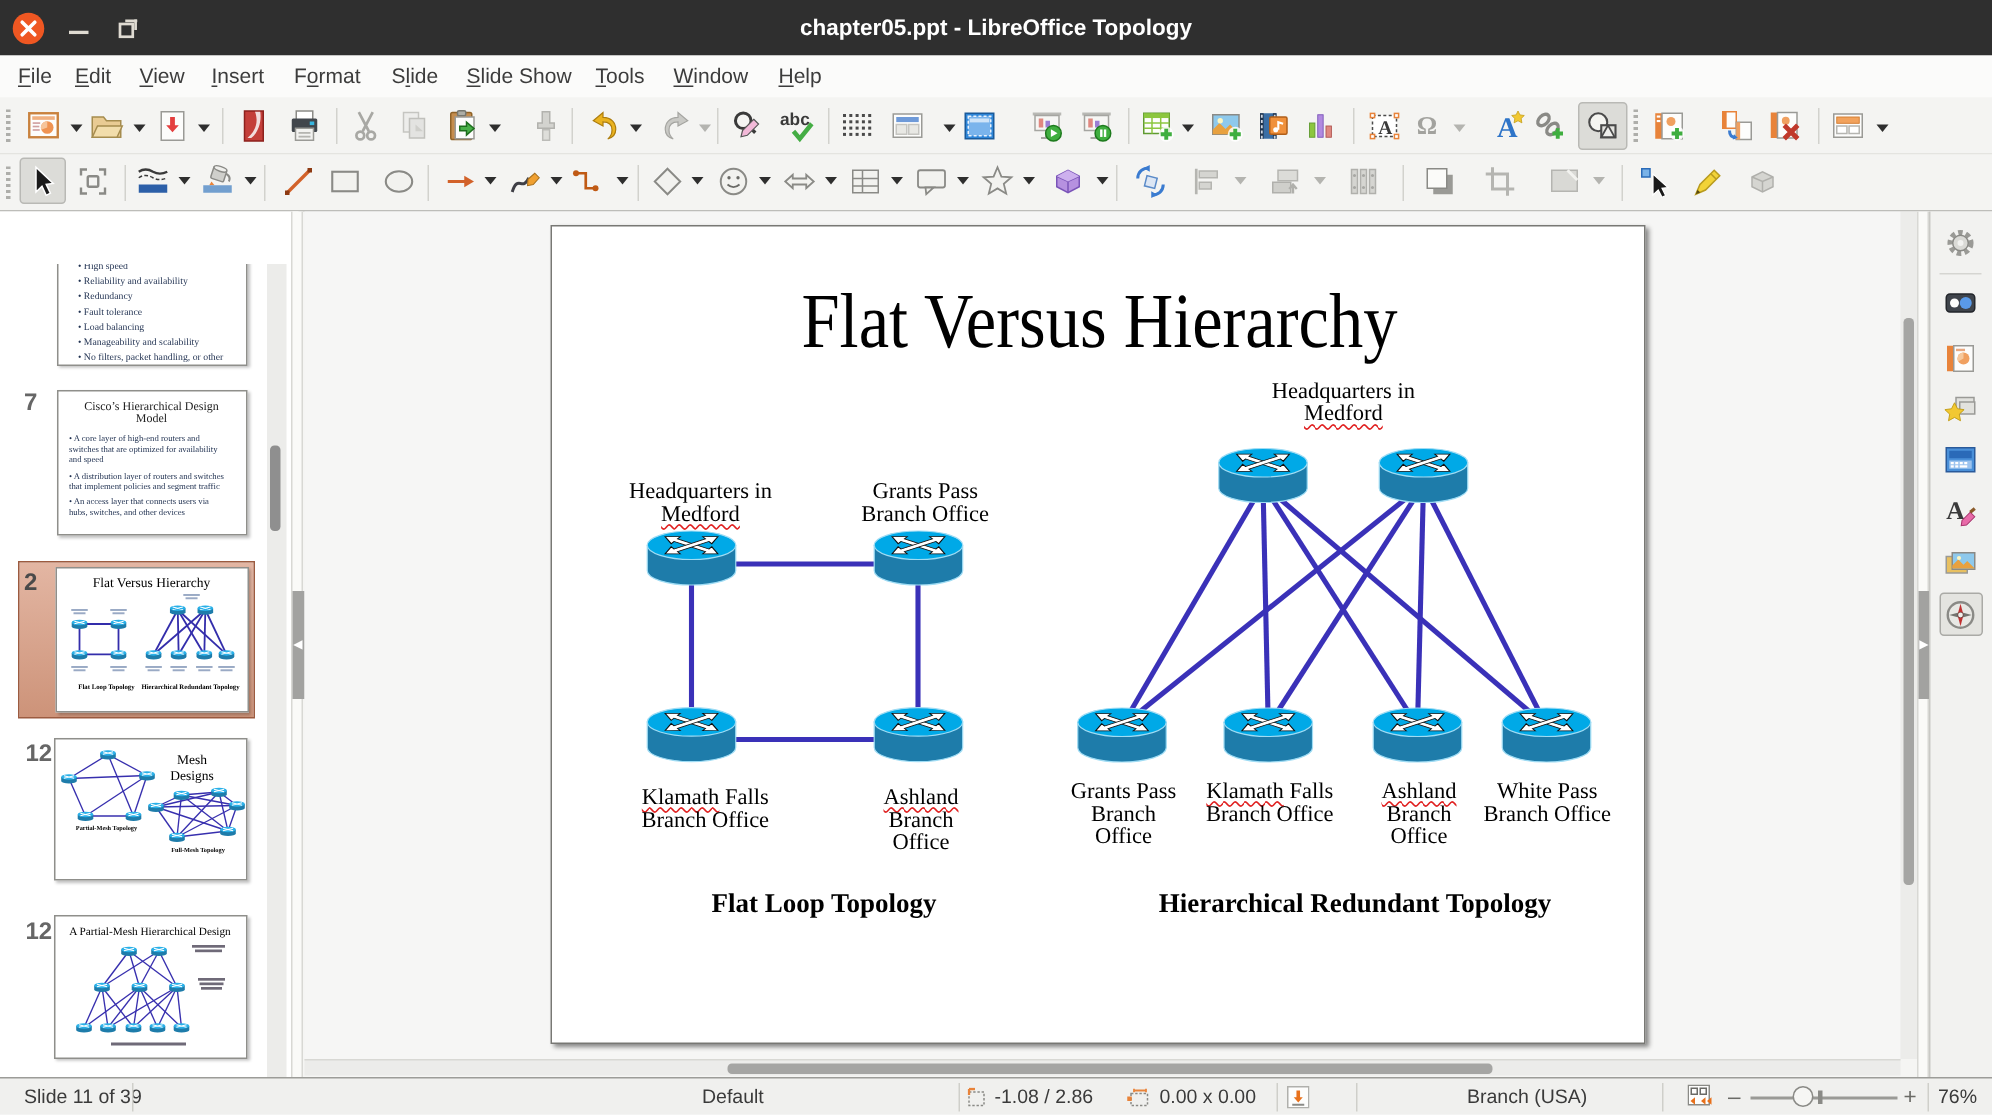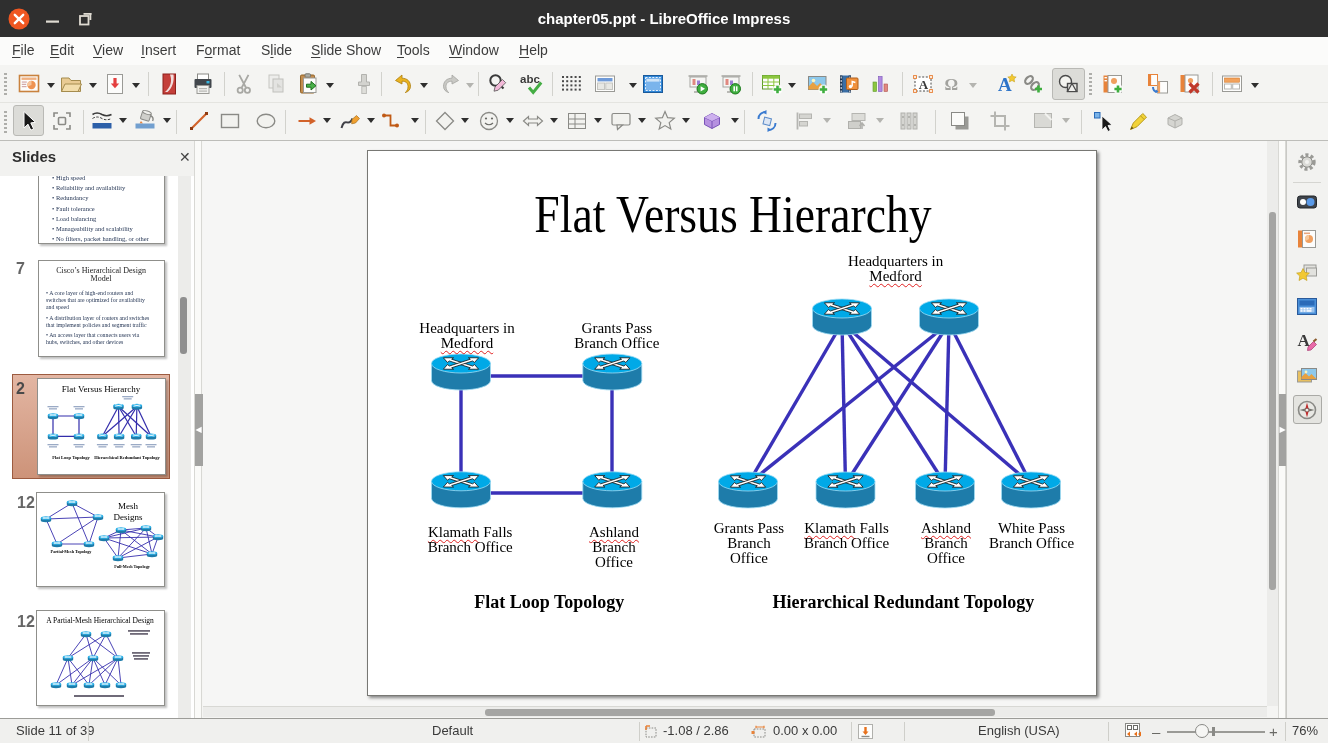--- a/index.html
+++ b/index.html
@@ -48,21 +48,21 @@
 <div id="app">
 <div class="titlebar">
       <svg class="abs" style="left:0;top:0" width="110" height="37">
         <circle cx="19" cy="19" r="10.5" fill="#ef5722"></circle>
         <path d="M14.8 14.8 L23.2 23.2 M23.2 14.8 L14.8 23.2" stroke="#fff" stroke-width="2.4" stroke-linecap="round"></path>
         <rect x="46" y="20.5" width="13" height="2.2" fill="#dfdbd2"></rect>
         <rect x="83.5" y="13" width="8" height="1.8" fill="#dfdbd2"></rect>
         <rect x="89.5" y="13" width="1.8" height="7" fill="#dfdbd2"></rect>
         <rect x="80" y="16" width="8.5" height="8.5" fill="#2f2f2f" stroke="#dfdbd2" stroke-width="1.8"></rect>
       </svg>
-      <div class="title">chapter05.ppt - LibreOffice Impress</div>
+      <div class="title">chapter05.ppt - LibreOffice Topology</div>
     </div>
 <div class="menubar">
 <span style="left:12px"><u>F</u>ile</span>
 <span style="left:50px"><u>E</u>dit</span>
 <span style="left:93px"><u>V</u>iew</span>
 <span style="left:141px"><u>I</u>nsert</span>
 <span style="left:196px">F<u>o</u>rmat</span>
 <span style="left:261px">S<u>l</u>ide</span>
 <span style="left:311px"><u>S</u>lide Show</span>
 <span style="left:397px"><u>T</u>ools</span>
@@ -455,24 +455,20 @@
         <path d="M3.5 20.5 l2.8-6.5 9.5-9.5 3.7 3.7 -9.5 9.5 z" fill="#f2d338" stroke="#b89b1f"></path>
         <path d="M3.5 20.5 l3-1.2 -1.8-1.8 z" fill="#5a4a10"></path>
         <path d="M13.5 6.8 l3.7 3.7" stroke="#b89b1f" stroke-width="1"></path>
       </svg>
 <svg class="ic" style="left:1163px;top:6px" width="24" height="24" viewBox="0 0 24 24">
         <path d="M5 9 L12 5.5 L19 9 L19 15.5 L12 19 L5 15.5 Z" fill="#d5d5d1" stroke="#b0b0ac"></path>
         <path d="M5 9 L12 12 L19 9 M12 12 V19" stroke="#b0b0ac" fill="none"></path>
       </svg>
 </div>
 <div class="panel">
-<div class="phead">
-        <b>Slides</b>
-        <span class="pclose">✕</span>
-      </div>
 <div class="plist">
 <div class="thumb" style="left:38px;top:-20px;width:127px;height:88px"></div>
 <div class="minitxt" style="left:52px;top:-1px;font-size:6.5px;transform:none;text-align:left;width:110px">• High speed</div>
 <div class="minitxt" style="left:52px;top:9px;font-size:6.5px;transform:none;text-align:left;width:110px">• Reliability and availability</div>
 <div class="minitxt" style="left:52px;top:19px;font-size:6.5px;transform:none;text-align:left;width:110px">• Redundancy</div>
 <div class="minitxt" style="left:52px;top:30px;font-size:6.5px;transform:none;text-align:left;width:110px">• Fault tolerance</div>
 <div class="minitxt" style="left:52px;top:40px;font-size:6.5px;transform:none;text-align:left;width:110px">• Load balancing</div>
 <div class="minitxt" style="left:52px;top:50px;font-size:6.5px;transform:none;text-align:left;width:110px">• Manageability and scalability</div>
 <div class="minitxt" style="left:52px;top:60px;font-size:6.5px;transform:none;text-align:left;width:110px">• No filters, packet handling, or other</div>
 <div class="snum" style="left:16px;top:84px">7</div>
@@ -980,42 +976,42 @@
 <div class="abs" style="left:1293px;top:395px;width:29px;height:29px;background:#e4e4e0;border:1px solid #aaaaa6;border-radius:3px"></div>
 <svg class="ic" style="left:1295px;top:398px" width="24" height="24" viewBox="0 0 24 24">
       <circle cx="12" cy="12" r="8.5" fill="#e8e8e4" stroke="#8a8a86" stroke-width="1.6"></circle>
       <path d="M12 4.5 L14 12 L12 19.5 L10 12 Z" fill="#c03030"></path>
       <path d="M4.5 12 L12 10 L19.5 12 L12 14 Z" fill="#35352f" opacity="0.65"></path>
       <circle cx="12" cy="12" r="1.6" fill="#f0f0ec"></circle>
     </svg>
 <div class="status">
 <div class="t" style="left:16px">Slide 11 of 39</div>
 <i class="ssep" style="left:88px"></i>
-<div class="t" style="left:432px">Default</div>
+<div class="t" style="left:468px">Default</div>
 <i class="ssep" style="left:639px"></i>
 <svg class="abs" style="left:645px;top:6px" width="13" height="13" viewBox="0 0 13 13">
         <rect x="1" y="3" width="10" height="9" fill="none" stroke="#8a8a86" stroke-dasharray="1.6 1.2"></rect>
         <path d="M1 1 v4 M1 1 h4" stroke="#e8833a" stroke-width="1.6"></path>
       </svg>
 <div class="t" style="left:663px">-1.08 / 2.86</div>
 <svg class="abs" style="left:751px;top:6px" width="15" height="13" viewBox="0 0 15 13">
         <rect x="3" y="4" width="11" height="8" fill="none" stroke="#8a8a86" stroke-dasharray="1.6 1.2"></rect>
         <rect x="0.5" y="6" width="3" height="3" fill="#e8833a"></rect>
         <path d="M5 2 h8 M5 0.8 v2.4 M13 0.8 v2.4" stroke="#e8833a" stroke-width="1.2"></path>
       </svg>
 <div class="t" style="left:773px">0.00 x 0.00</div>
 <i class="ssep" style="left:851px"></i>
 <svg class="abs" style="left:858px;top:5px" width="15" height="15" viewBox="0 0 15 15">
         <rect x="0.5" y="0.5" width="14" height="14" fill="#fdfdfc" stroke="#b0b0ac"></rect>
         <path d="M7.5 3 v6" stroke="#e8701a" stroke-width="2.4"></path>
         <path d="M4.5 7.5 L7.5 11 L10.5 7.5 Z" fill="#e8701a"></path>
         <path d="M3.5 12.5 h8" stroke="#8a8a86" stroke-width="1.4"></path>
       </svg>
 <i class="ssep" style="left:904px"></i>
-<div class="t" style="left:978px">English (USA)</div>
+<div class="t" style="left:978px">Branch (USA)</div>
 <i class="ssep" style="left:1108px"></i>
 <svg class="abs" style="left:1125px;top:4px" width="17" height="16" viewBox="0 0 17 16">
         <rect x="0.5" y="0.5" width="14" height="13" fill="#fdfdfc" stroke="#8a8a86"></rect>
         <rect x="2.5" y="2.5" width="4" height="4" fill="none" stroke="#6a6a66"></rect>
         <rect x="8.5" y="2.5" width="4" height="4" fill="none" stroke="#6a6a66"></rect>
         <path d="M2 11 l3-2.5 v5 z" fill="#e8701a"></path>
         <path d="M9 11 l3-2.5 v5 z M13 11 l3-2.5 v5 z" fill="#e8701a"></path>
       </svg>
 <div class="t" style="left:1152px;font-size:15px;color:#6a6a66">–</div>
 <div class="abs" style="left:1167px;top:11.5px;width:98px;height:2px;background:#9a9a96"></div>

